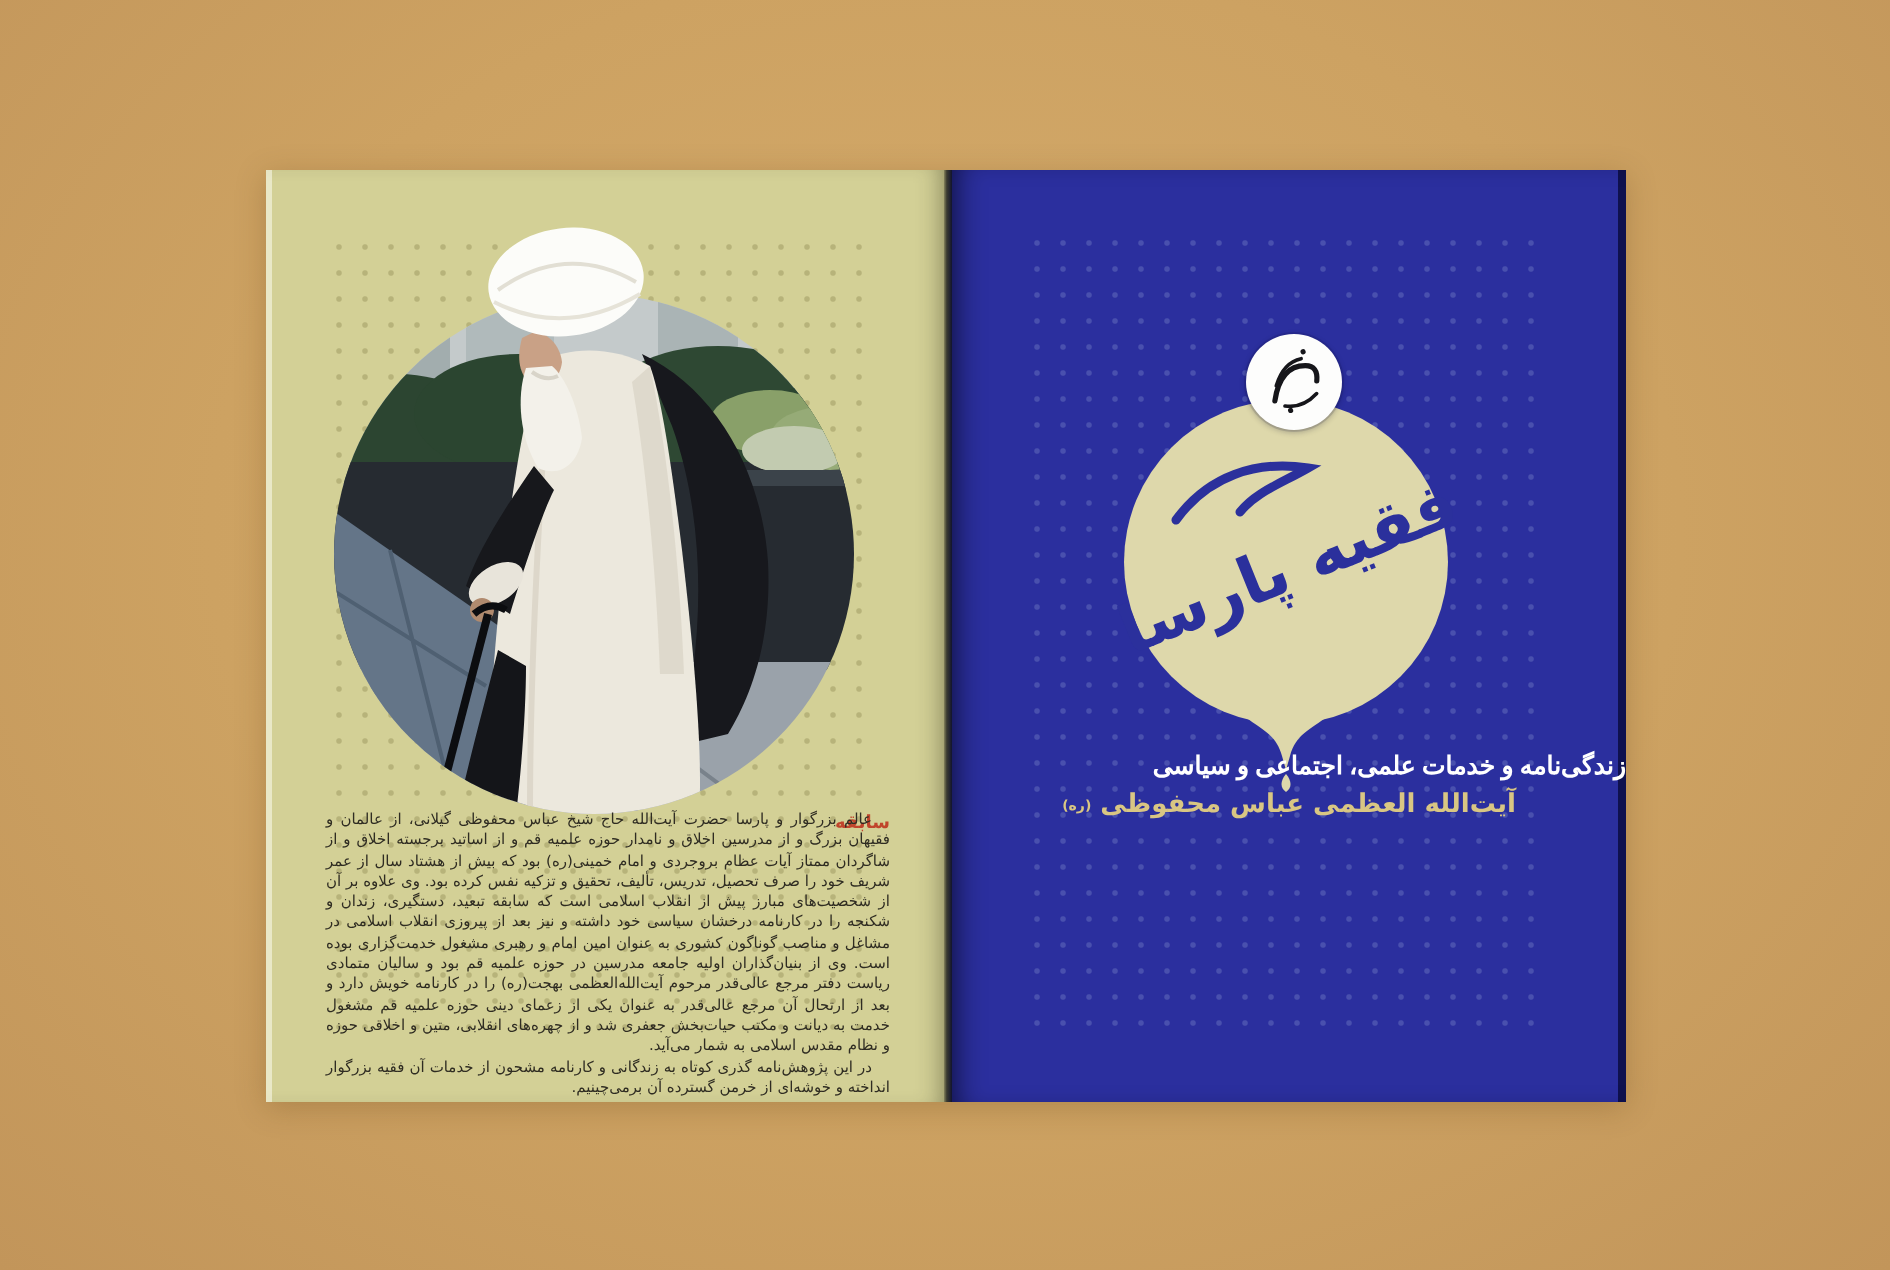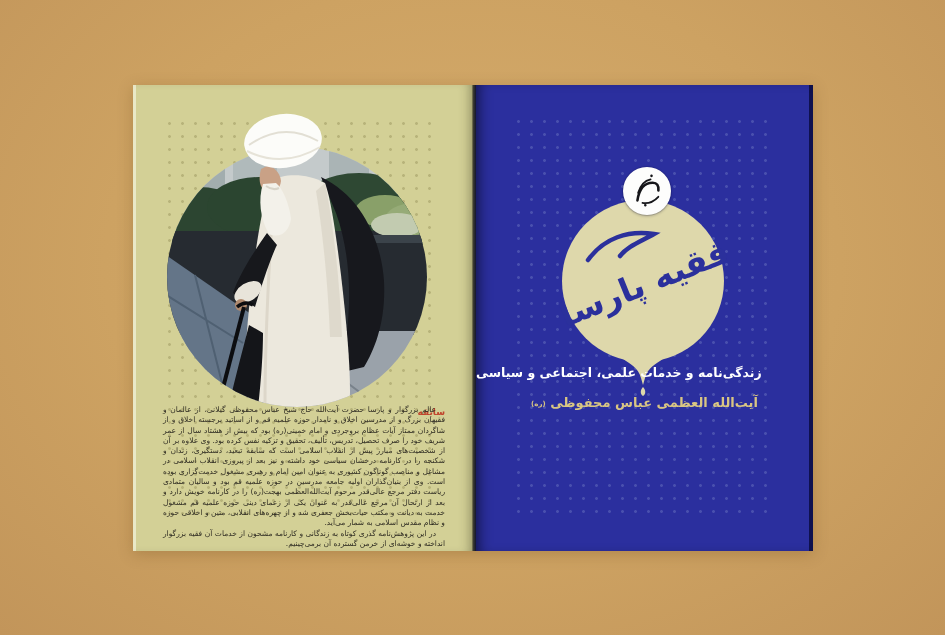--- a/index.html
+++ b/index.html
@@ -58,22 +58,22 @@
     font-size:33px;font-weight:bold;color:#2b309c;direction:rtl;white-space:nowrap;
     letter-spacing:-1px;
   }
   .swash-svg{position:absolute;left:8px;top:6px;}
   .roundel{
     position:absolute;left:147px;top:82px;width:48px;height:48px;border-radius:50%;
     background:#fdfdfc;box-shadow:0 0 0 1px rgba(20,20,60,.12), 0 1px 3px rgba(10,10,40,.3);
     display:flex;align-items:center;justify-content:center;
   }
   .subtitle{
-    position:absolute;left:0;right:0;top:280px;text-align:left;direction:rtl;
-    color:#ffffff;font-size:12.5px;font-weight:bold;
+    position:absolute;left:0;right:0;top:290px;text-align:right;direction:rtl;
+    color:#ffffff;font-size:12.5px;font-weight:bold;font-family:Liberation Serif, serif;
   }
   .author{
     position:absolute;left:0;right:0;top:310px;text-align:center;direction:rtl;
     color:#d9c683;font-size:13px;font-weight:bold;
   }
   .author .hon{font-size:7px;vertical-align:1px;}
 </style>
 </head>
 <body>
 

